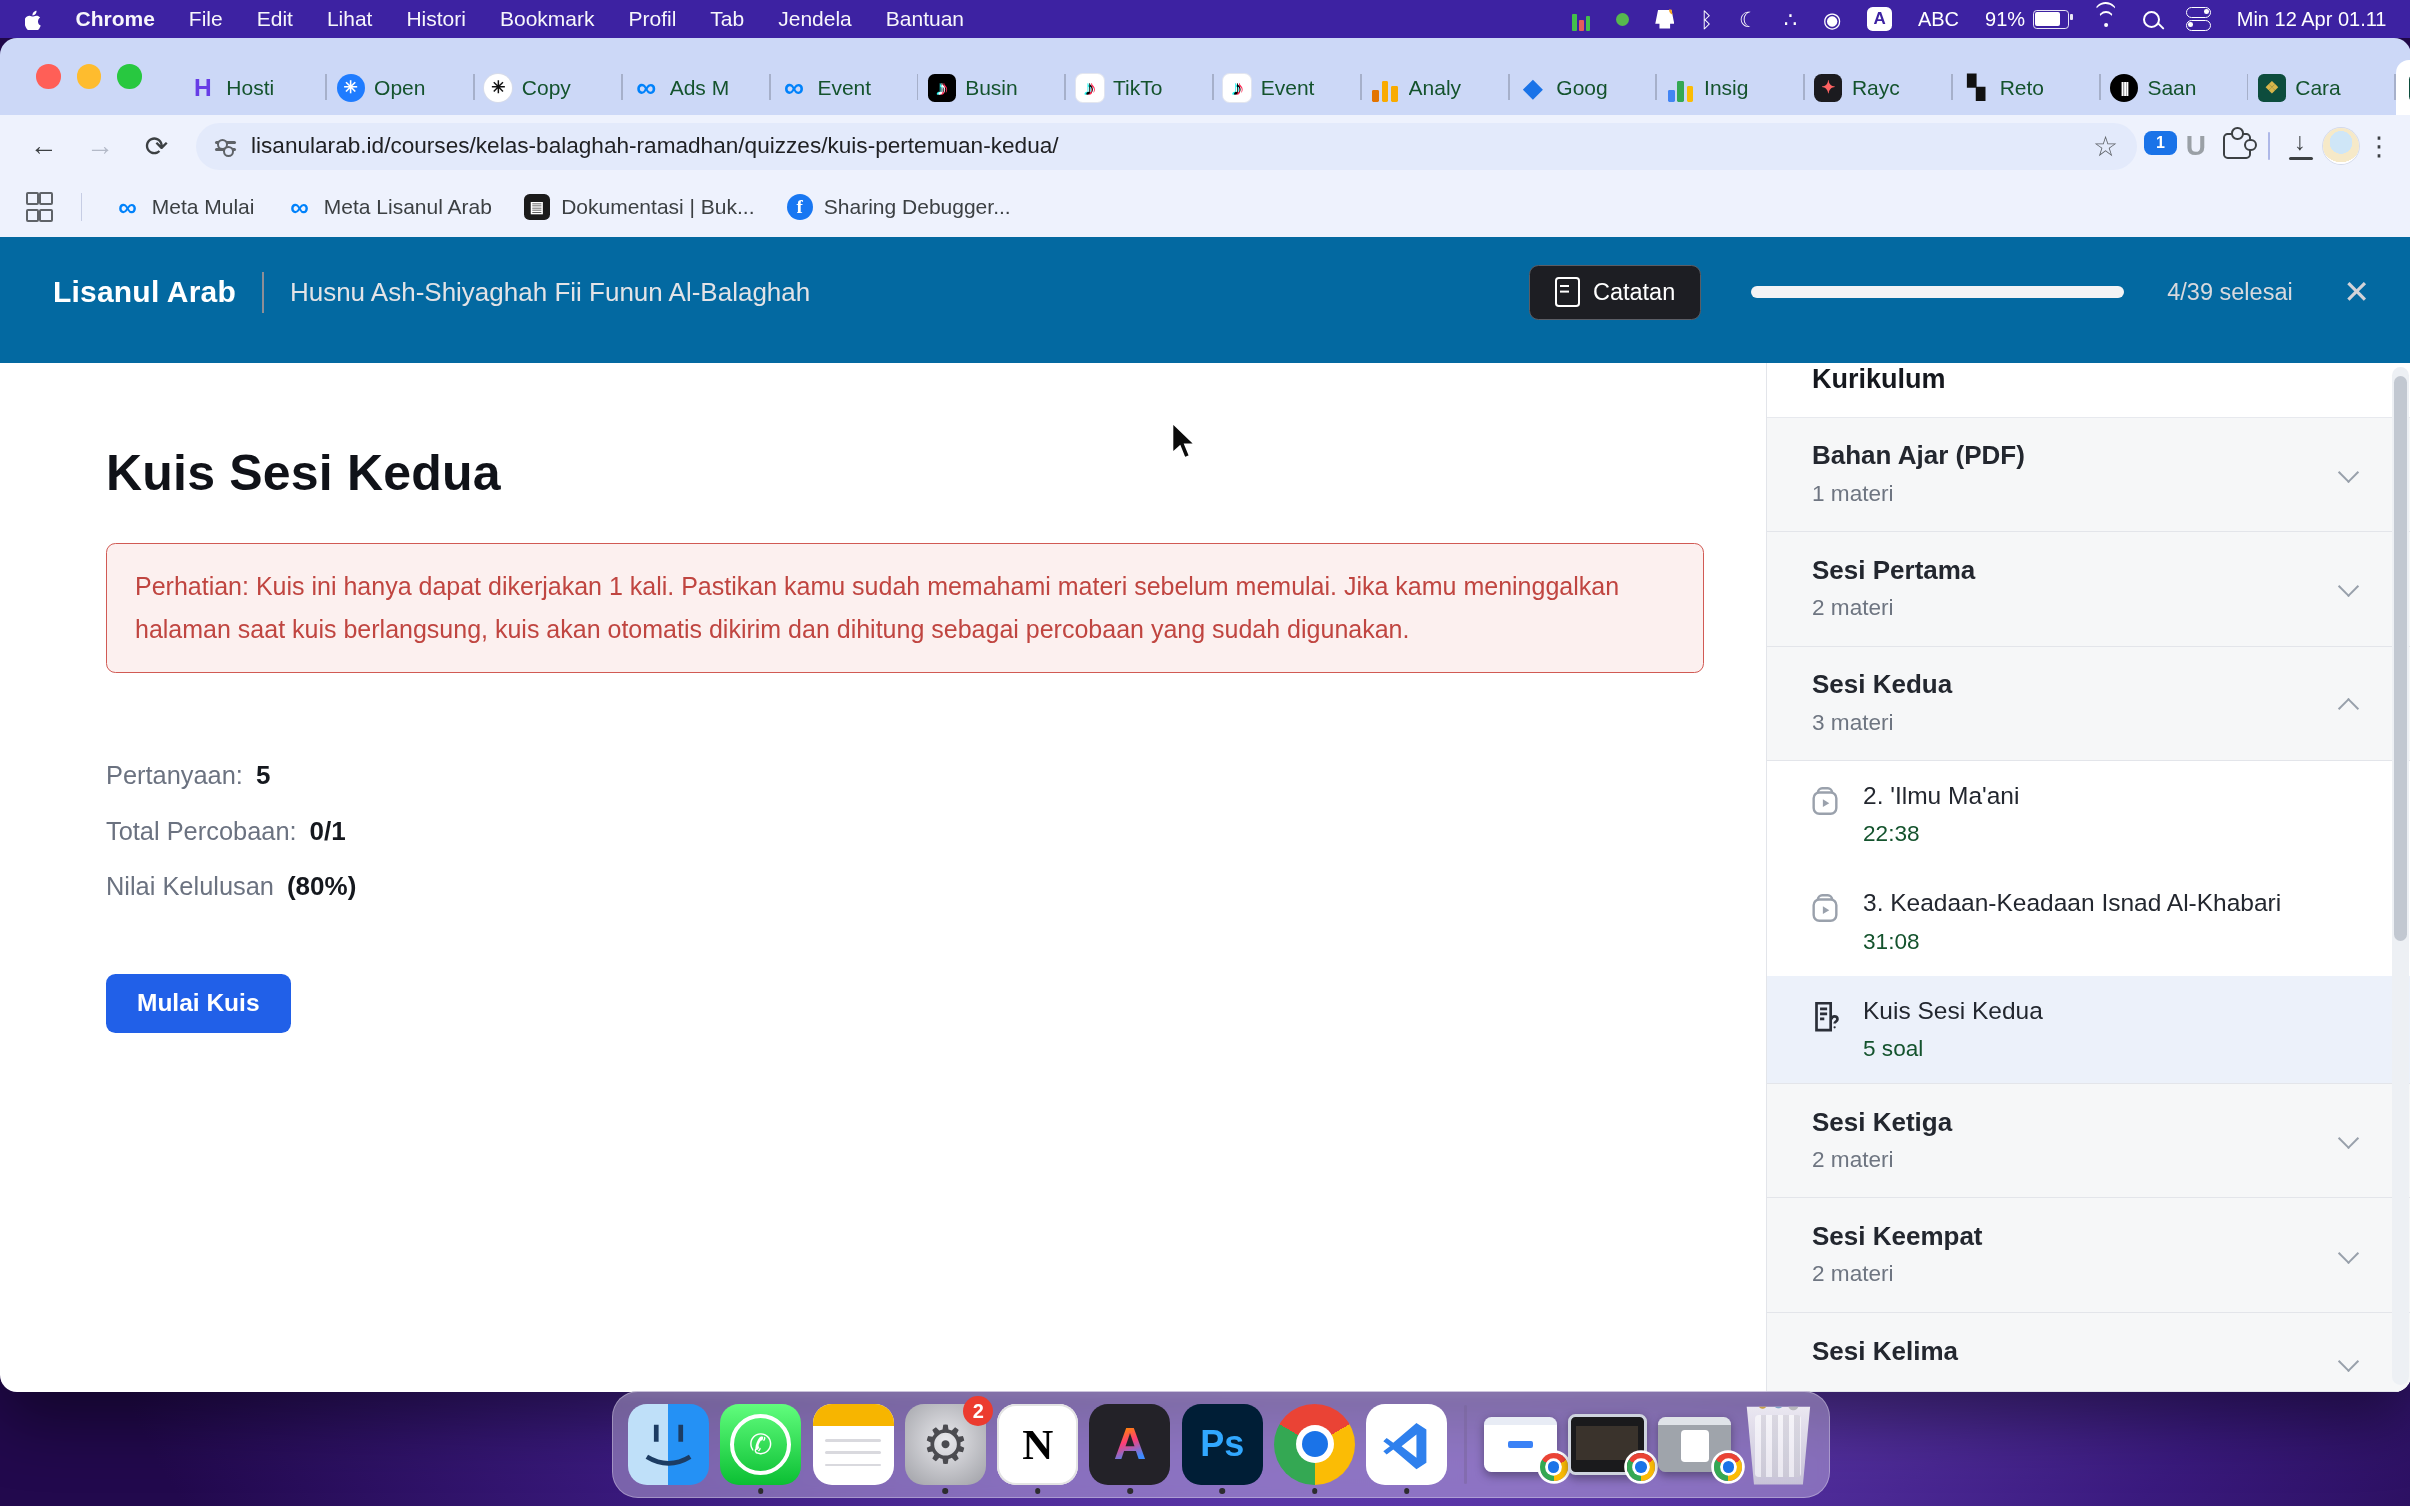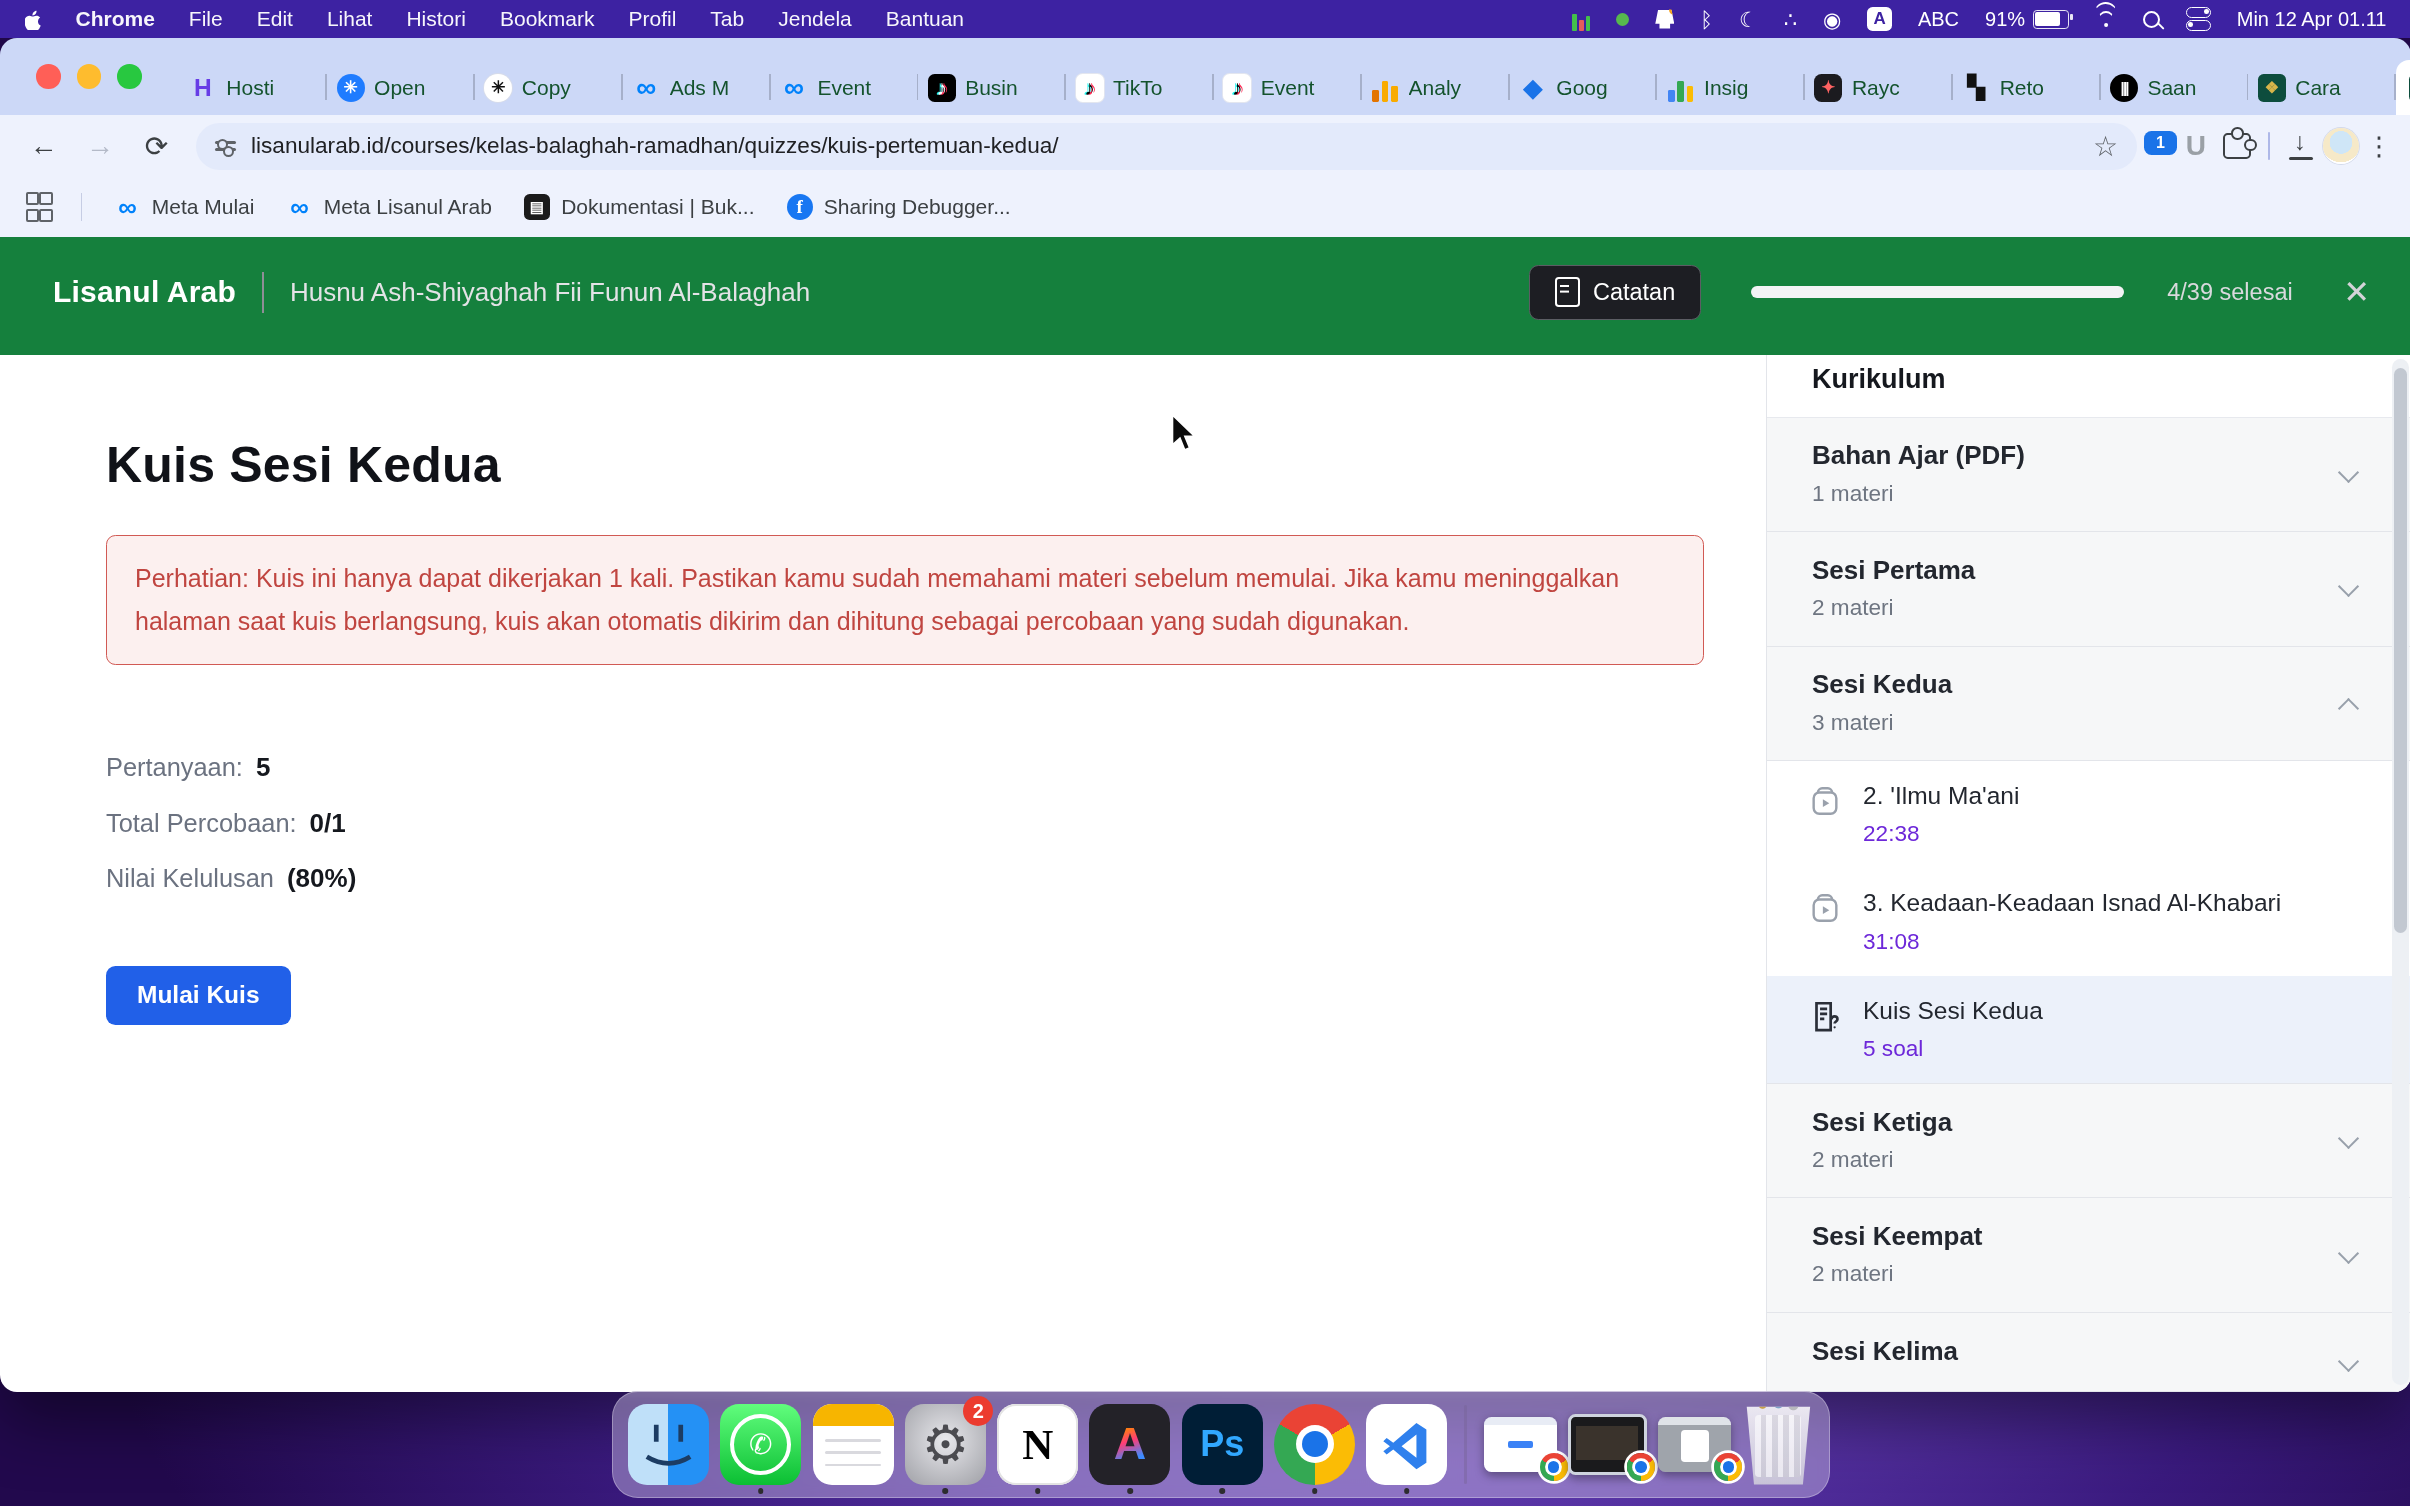--- a/index.html
+++ b/index.html
@@ -105,21 +105,21 @@
   .grid-ico{display:grid;grid-template-columns:9.4px 9.4px;grid-gap:3.8px;}
   .grid-ico i{width:9.4px;height:9.4px;border:2.4px solid #5f6368;border-radius:1.9px;display:block;}
   .bm-sep{width:1.9px;height:28px;background:#c6cde4;}
   .bm{display:flex;align-items:center;gap:11.3px;}
   .bm-label{font-size:21px;color:#3c4043;}
   .bm-fav{width:26px;height:26px;border-radius:5.6px;display:flex;align-items:center;justify-content:center;font-weight:bold;}
   .bm-meta{color:#0082fb;font-size:26px;}
   .bm-doc{background:#1b1b1b;color:#fff;font-size:15px;}
   .bm-fb{background:#1877f2;color:#fff;border-radius:50%;font-size:19px;font-family:"Liberation Serif",serif;}
   
-  .pageheader{height:110px;background:#15803d;display:flex;align-items:center;padding:0 41px 8px 53px;gap:26px;flex:0 0 auto;}
+  .pageheader{height:110px;background:#0369a1;display:flex;align-items:center;padding:0 41px 16px 53px;gap:26px;flex:0 0 auto;}
   .brand{color:#fff;font-size:30px;font-weight:bold;letter-spacing:0.2px;white-space:nowrap;}
   .hdr-div{width:1.9px;height:41px;background:#8e8e96;}
   .course{color:#e3e3e6;font-size:26px;white-space:nowrap;}
   .hdr-spacer{flex:1;}
   .notes-btn{display:flex;align-items:center;gap:13px;height:55px;padding:0 24.5px;border:1.4px solid #5c5d64;border-radius:9.4px;background:#1d1e23;color:#fff;font-size:23.5px;}
   .doc-ico{width:21px;height:26px;border:2.4px solid #fff;border-radius:3.8px;position:relative;}
   .doc-ico::before{content:"";position:absolute;left:2.8px;top:5.6px;width:9.4px;height:2.4px;background:#fff;box-shadow:0 5.6px 0 #fff;}
   .progress-track{width:373px;height:12.2px;border-radius:6.6px;background:#f3f3f5;margin-left:24.5px;position:relative;overflow:hidden;}
   .progress-fill{position:absolute;left:0;top:0;bottom:0;background:#3b82f6;border-radius:6.6px;}
   .progress-label{color:#d9d9dd;font-size:23.5px;white-space:nowrap;margin-left:17px;}
@@ -142,21 +142,21 @@
   .sb-sec{background:#f6f7f8;border-bottom:1.9px solid #e3e5ea;padding:22.6px 45px 24.5px;position:relative;flex:0 0 auto;}
   .sb-sec-title{font-size:26px;font-weight:600;color:#23272f;}
   .sb-sec-meta{font-size:22.6px;color:#6e7581;margin-top:9.4px;min-height:22.6px;}
   .sb-chev{position:absolute;right:55px;top:50%;margin-top:-9.4px;width:13px;height:13px;border-right:2.8px solid #98a0ab;border-bottom:2.8px solid #98a0ab;transform:rotate(45deg);}
   .sb-chev.up{transform:rotate(-135deg);margin-top:-1.9px;}
   .sb-items{background:#fff;flex:0 0 auto;}
   .sb-item{display:flex;align-items:flex-start;gap:21px;padding:21px 38px 21px 41px;position:relative;}
   .sb-item.active{background:#ecf1fa;}
   .sb-item-ico{flex:0 0 auto;margin-top:1.9px;}
   .sb-item-title{font-size:24.5px;color:#23272f;}
-  .sb-item-meta{font-size:22.6px;color:#6d28d9;margin-top:11.3px;}
+  .sb-item-meta{font-size:22.6px;color:#14532d;margin-top:11.3px;}
   
   .scroll-track{position:absolute;right:1.9px;top:3.8px;bottom:7.5px;width:17px;background:#edf0f4;border-radius:8.5px;}
   .scroll-thumb{position:absolute;right:3.8px;top:13px;width:13px;height:565px;background:#c2c8d1;border-radius:6.6px;}
   
   .dock{position:absolute;left:612px;bottom:9.4px;height:105px;background:rgba(205,190,230,.45);border:1.4px solid rgba(255,255,255,.3);border-radius:26px;display:flex;align-items:center;gap:11.3px;padding:0 15px;z-index:60;backdrop-filter:blur(5.6px);}
   .dock-app{width:81px;height:81px;border-radius:19px;position:relative;display:flex;align-items:center;justify-content:center;flex:0 0 auto;}
   .dock-app.has-dot::after{content:"";position:absolute;bottom:-9.4px;left:50%;transform:translateX(-50%);width:5.6px;height:5.6px;border-radius:50%;background:#2c2c2e;}
   .app-finder{background:linear-gradient(90deg,#bfe0f9 50%,#2491f5 50%);overflow:hidden;}
   .app-whatsapp{background:linear-gradient(180deg,#61fd7d,#0bbf33);}
   .wa-ring{width:53px;height:53px;border:4.7px solid #fff;border-radius:50%;display:flex;align-items:center;justify-content:center;color:#fff;font-size:28px;}

